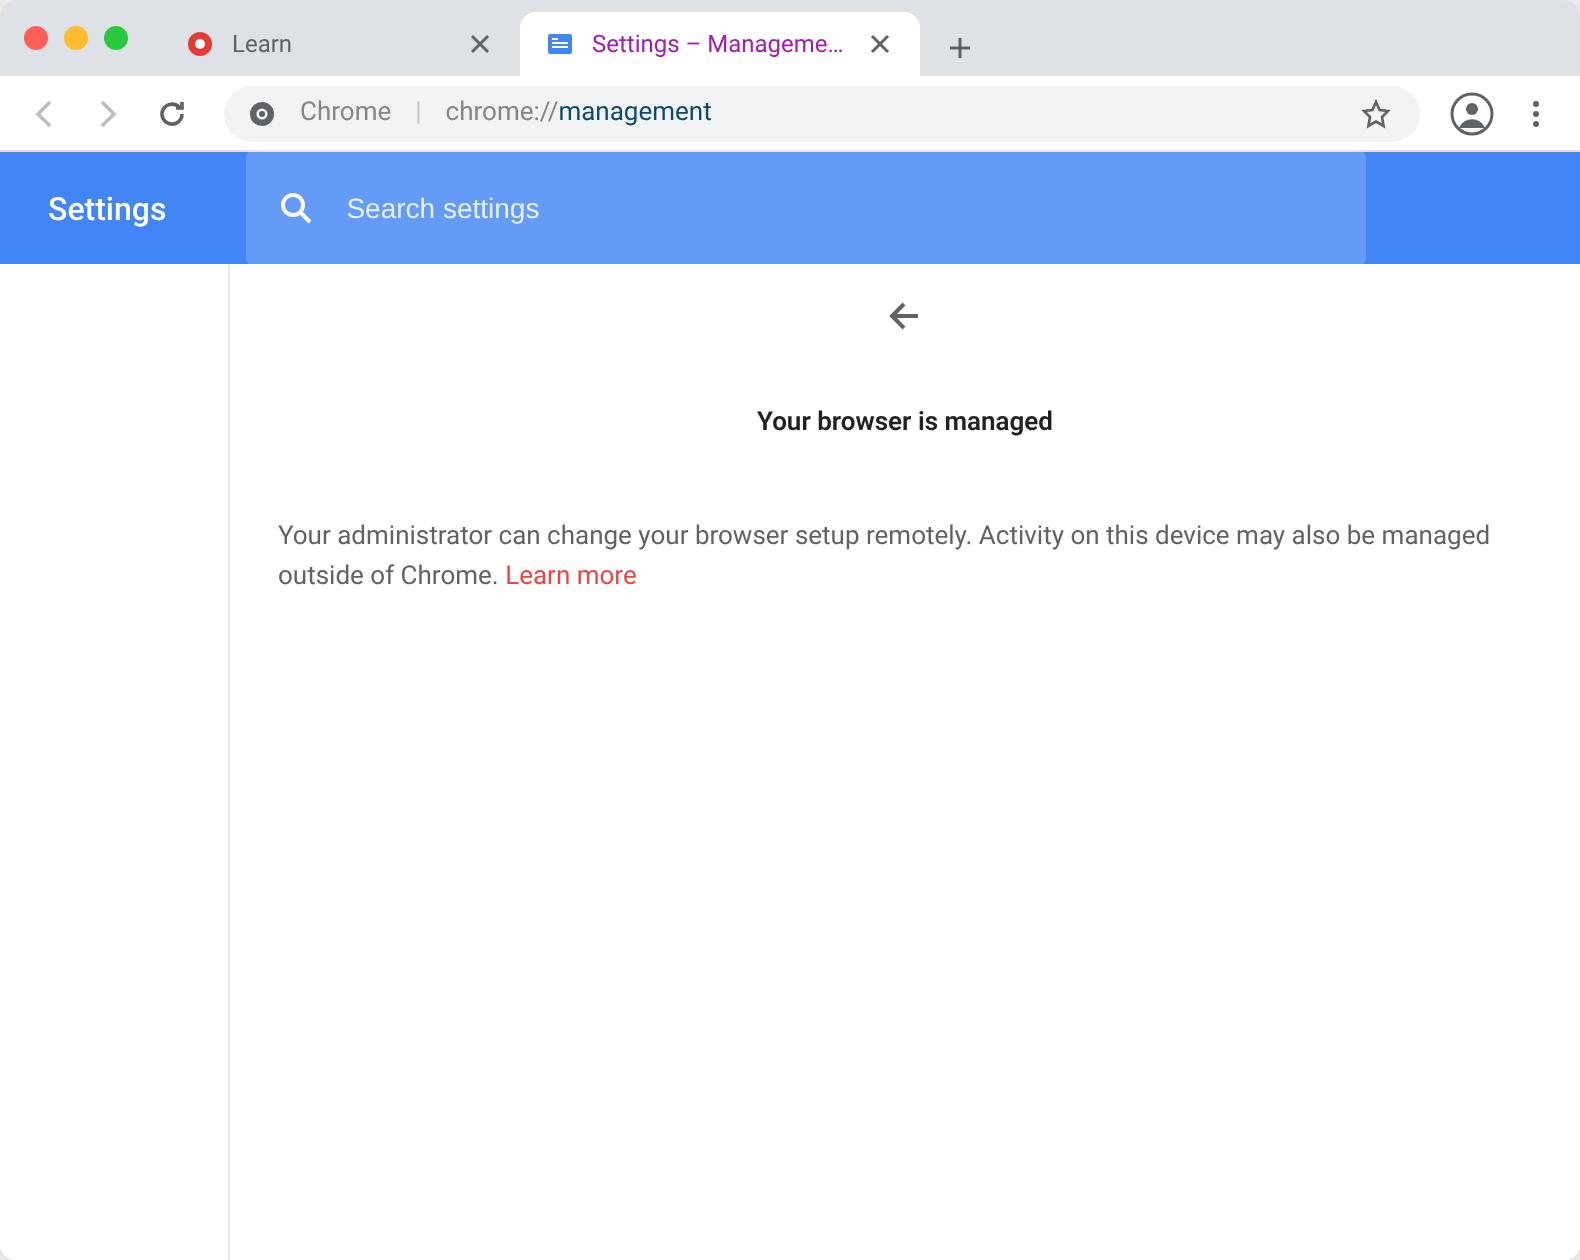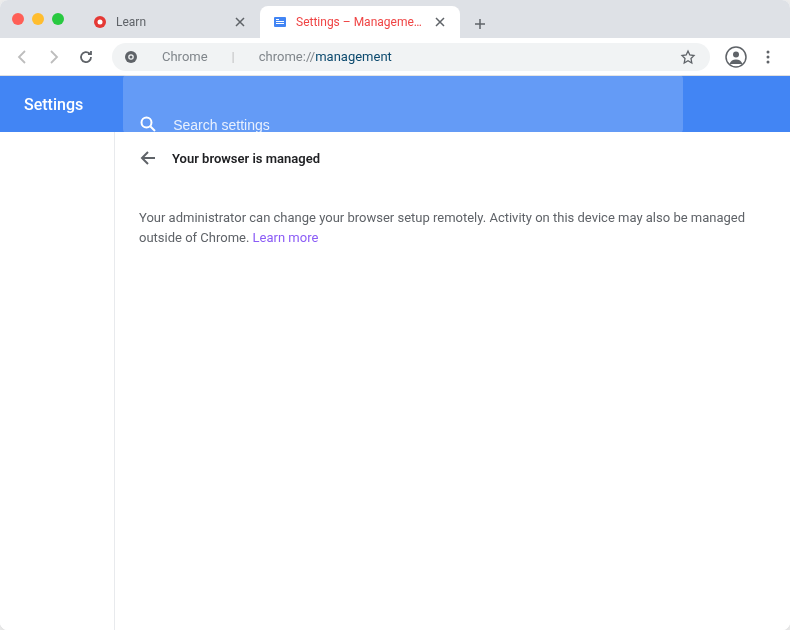--- a/index.html
+++ b/index.html
@@ -52,21 +52,21 @@
       min-width: 180px;
       max-width: 200px;
       font-size: 12px;
       color: #5f6368;
       position: relative;
       gap: 8px;
     }
     .tab.active {
       background: #fff;
       border-radius: 8px 8px 0 0;
-      color: #ef4444;
+      color: #a21caf;
     }
     .tab-favicon {
       width: 16px;
       height: 16px;
       display: flex;
       align-items: center;
       justify-content: center;
       flex-shrink: 0;
     }
     .tab-title {
@@ -119,21 +119,21 @@
       flex: 1;
       height: 28px;
       background: #f1f3f4;
       border-radius: 14px;
       display: flex;
       align-items: center;
       padding: 0 12px;
       margin: 0 8px;
       font-size: 13px;
       color: #5f6368;
-      gap: 24px;
+      gap: 12px;
     }
     .addr-prefix { color: #80868b; }
     .addr-sep { color: #c0c0c0; }
     .addr-domain { color: #80868b; }
     .addr-path { color: #0c4a6e; }
     .star-btn {
       width: 20px;
       height: 20px;
       display: flex;
       align-items: center;
@@ -177,21 +177,21 @@
       color: #ffffff;
       font-size: 16px;
       font-weight: 500;
     }
     .settings-search {
       flex: 0 0 560px;
       height: 58px;
       background: rgba(255,255,255,0.18);
       border-radius: 4px;
       display: flex;
-      align-items: flex-end;
+      align-items: center;
       padding: 0 16px;
       gap: 16px;
     }
     .search-icon { color: #fff; }
     .search-input {
       flex: 1;
       background: transparent;
       border: none;
       outline: none;
       color: #fff;
@@ -211,21 +211,22 @@
     .settings-main {
       flex: 1;
       padding: 0;
       background: #fff;
       margin: 0;
     }
     .page-header {
       display: flex;
       align-items: center;
       padding: 16px 24px;
-      gap: 13px;
+      gap: 36px;
+      flex-direction: column;
     }
     .back-arrow {
       width: 20px;
       height: 20px;
       display: flex;
       align-items: center;
       justify-content: center;
       color: #5f6368;
       cursor: pointer;
     }
@@ -234,21 +235,21 @@
       font-weight: 600;
       color: #202124;
     }
     .page-content {
       padding: 24px 24px 24px 24px;
       font-size: 13px;
       color: #5f6368;
       line-height: 1.5;
     }
     .learn-more {
-      color: #8b5cf6;
+      color: #ef4444;
       cursor: pointer;
       text-align: center;
     }
     svg { display: block; }
   </style>
 </head>
 <body>
 
 <div class="browser-window">
   <div class="titlebar">

